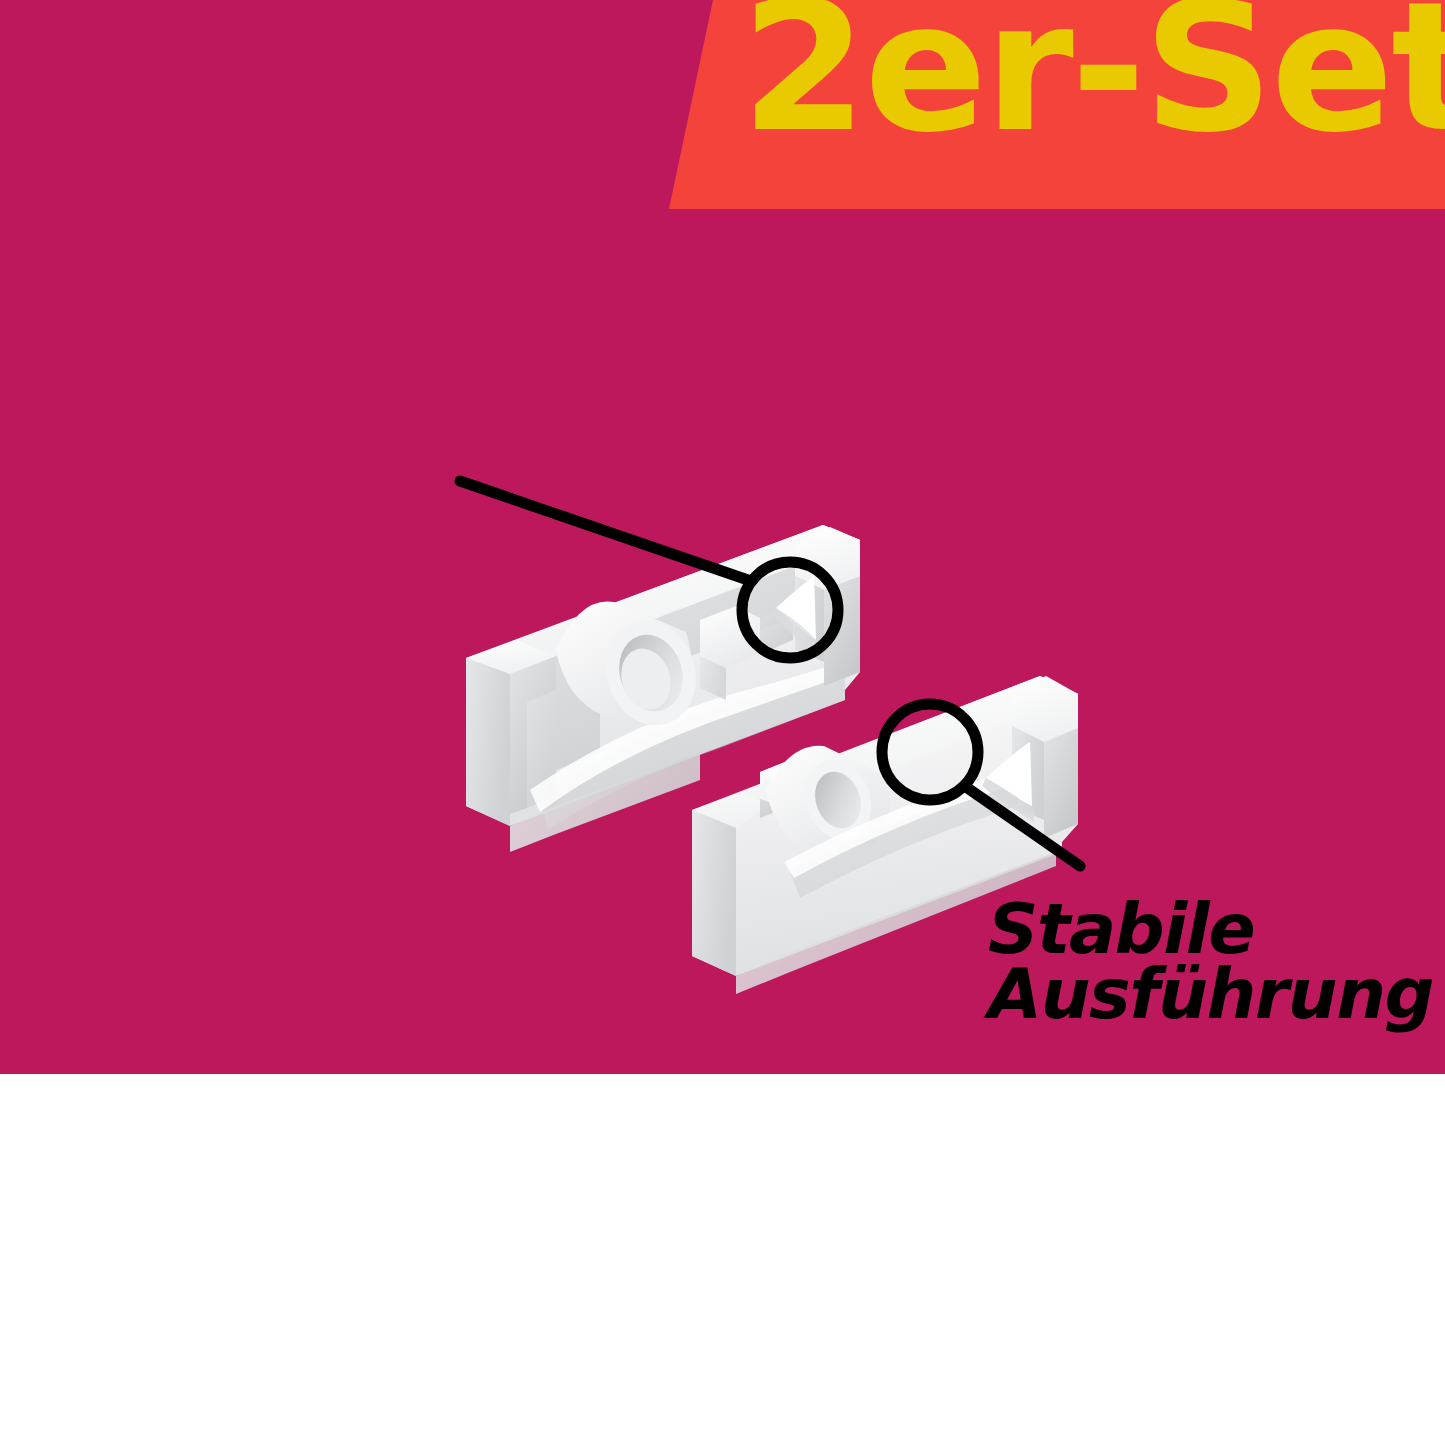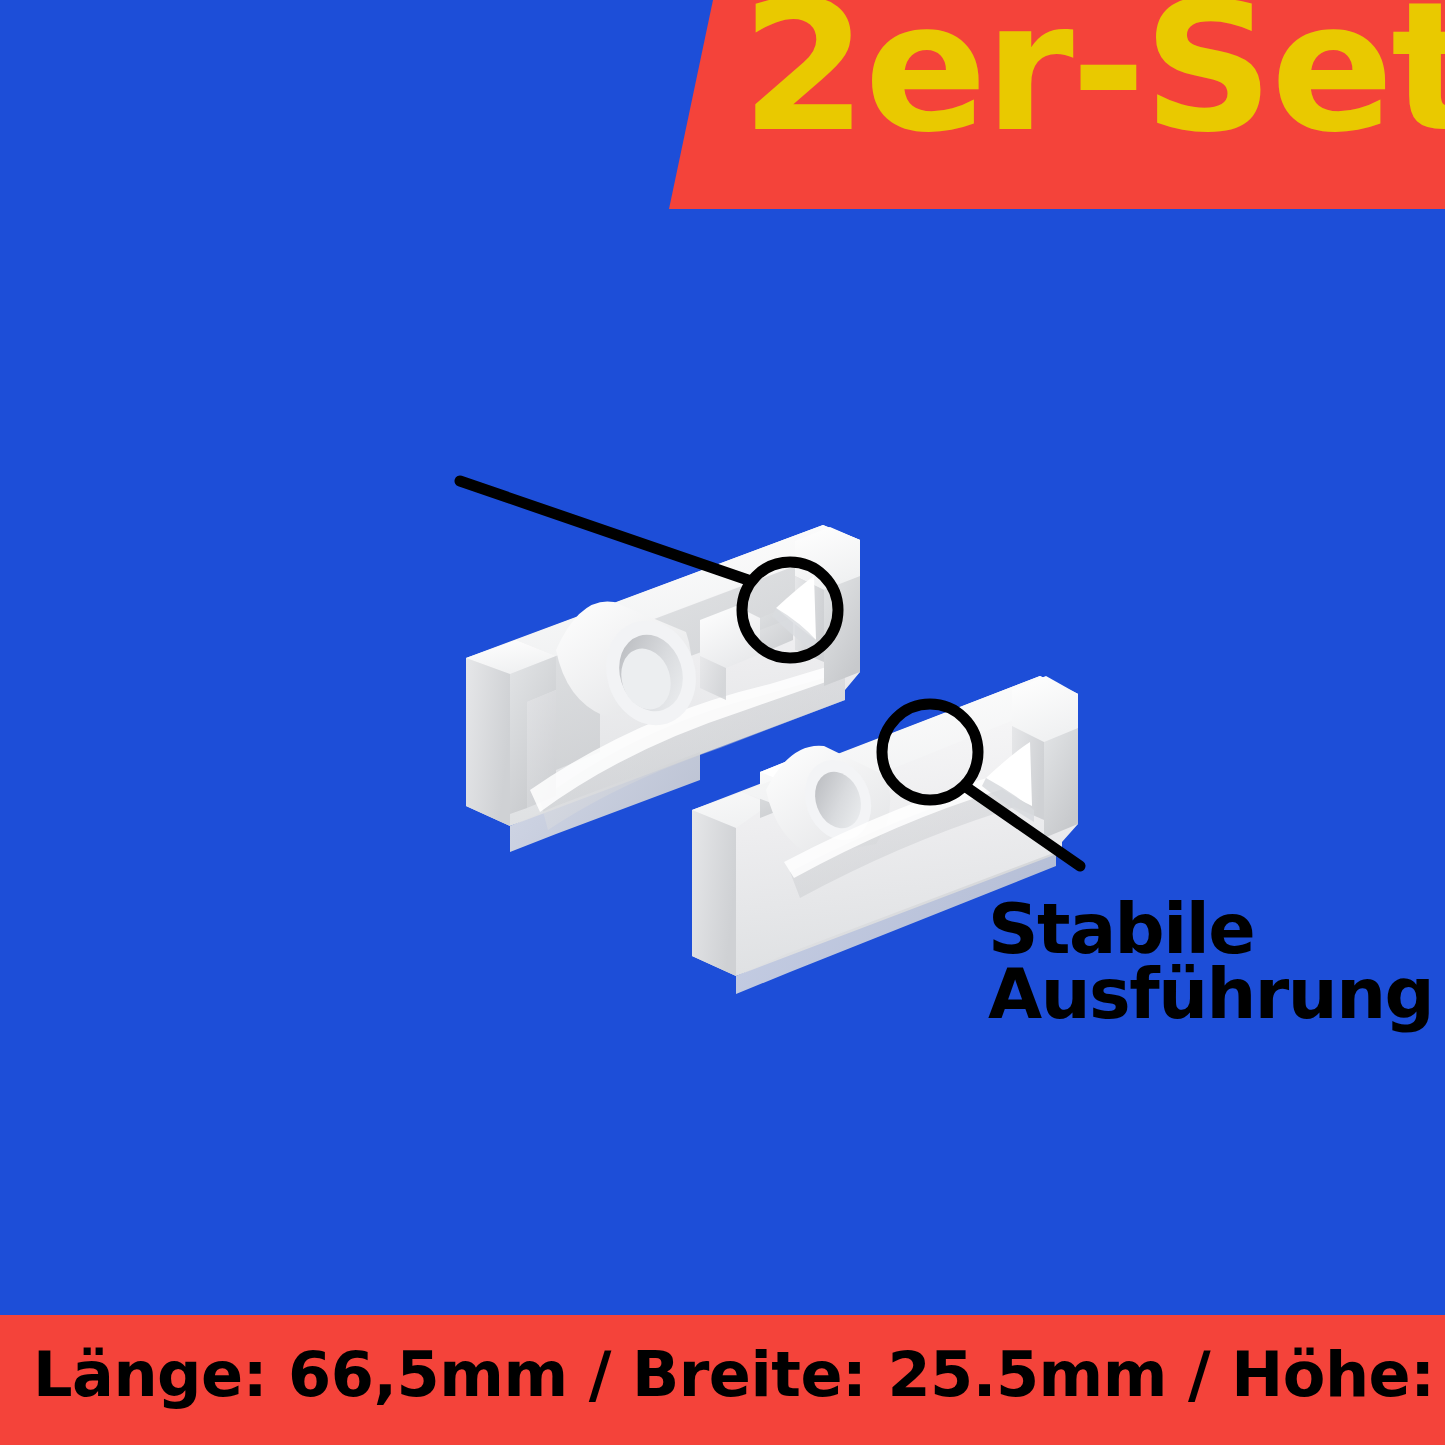--- a/index.html
+++ b/index.html
@@ -7,23 +7,23 @@
     padding: 0;
     background: #ffffff;
   }
   body {
     font-family: "Liberation Sans", sans-serif;
   }
 
   #stage {
     position: relative;
     width: 1445px;
-    height: 1445px;
+    height: 1074px;
     overflow: hidden;
-    background: #1d4ed8;
+    background: #be185d;
   }
 
   
   .ribbon-top {
     position: absolute;
     top: 0;
     left: 0;
     width: 1445px;
     height: 209px;
     background: #f4433a;
@@ -57,20 +57,21 @@
   }
   .callout-fit {
     left: 62px;
     top: 333px;
     font-size: 70px;
   }
   .callout-stable {
     left: 988px;
     top: 897px;
     font-size: 70px;
+    font-style: italic;
   }
 
   
   .ribbon-bottom {
     position: absolute;
     left: 0;
     top: 1315px;
     width: 1445px;
     height: 130px;
     background: #f4433a;

